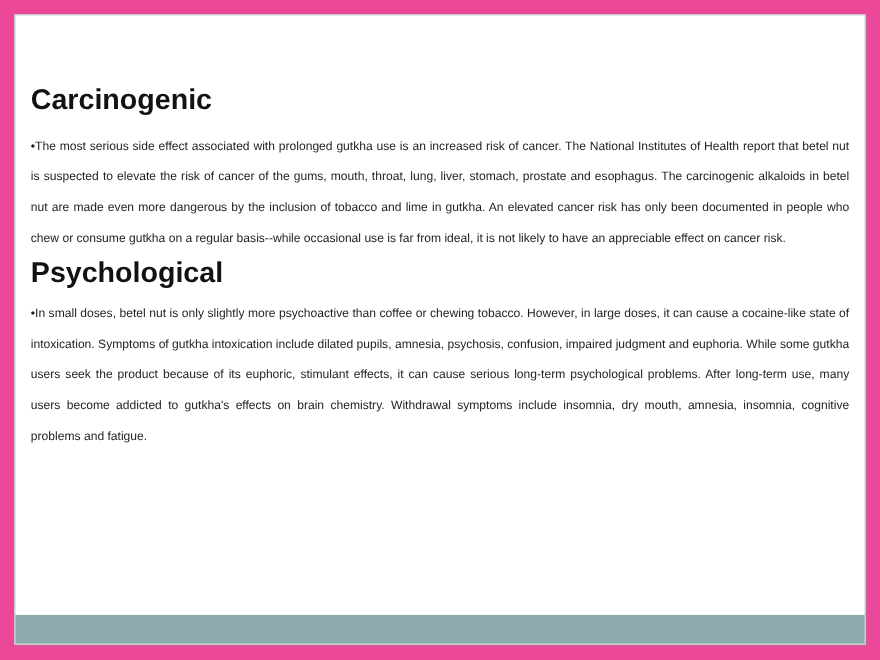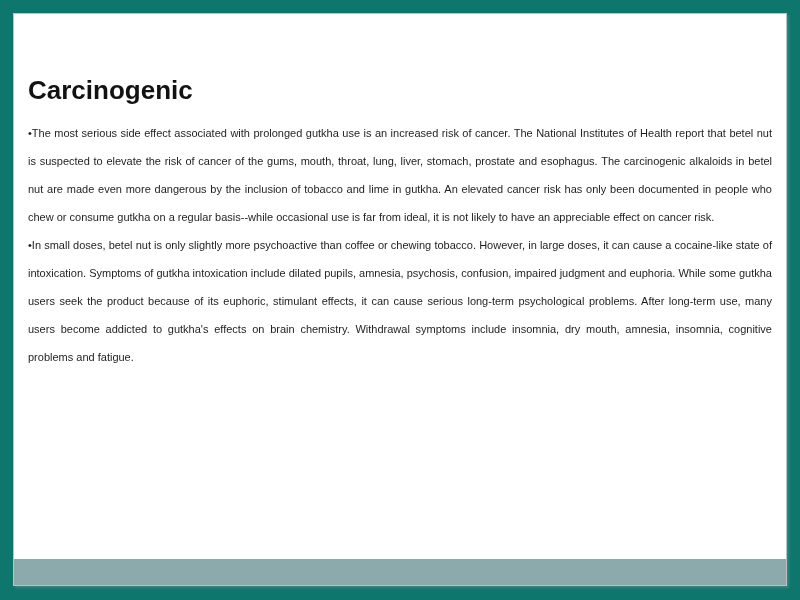--- a/index.html
+++ b/index.html
@@ -7,21 +7,21 @@
     padding: 0;
     background: #ffffff;
     width: 800px;
     height: 600px;
     font-family: "Liberation Sans", "DejaVu Sans", sans-serif;
   }
   .stage {
     position: relative;
     width: 800px;
     height: 600px;
-    background: #0f766e;
+    background: #ec4899;
     overflow: hidden;
   }
   .slide {
     position: absolute;
     left: 13px;
     top: 13px;
     width: 772px;
     height: 571px;
     background: #ffffff;
     border: 1px solid #b7c5c6;
@@ -63,20 +63,21 @@
 <body>
 
 <div class="stage">
   <div class="slide" style="border-color: rgb(183, 197, 198);">
     <div class="slide-content">
 
       <h2 class="section-heading">Carcinogenic</h2>
 
       <p class="section-body">•The most serious side effect associated with prolonged gutkha use is an increased risk of cancer. The National Institutes of Health report that betel nut is suspected to elevate the risk of cancer of the gums, mouth, throat, lung, liver, stomach, prostate and esophagus. The carcinogenic alkaloids in betel nut are made even more dangerous by the inclusion of tobacco and lime in gutkha. An elevated cancer risk has only been documented in people who chew or consume gutkha on a regular basis--while occasional use is far from ideal, it is not likely to have an appreciable effect on cancer risk.</p>
 
+      <h2 class="section-heading second">Psychological</h2>
 
       <p class="section-body">•In small doses, betel nut is only slightly more psychoactive than coffee or chewing tobacco. However, in large doses, it can cause a cocaine-like state of intoxication. Symptoms of gutkha intoxication include dilated pupils, amnesia, psychosis, confusion, impaired judgment and euphoria. While some gutkha users seek the product because of its euphoric, stimulant effects, it can cause serious long-term psychological problems. After long-term use, many users become addicted to gutkha's effects on brain chemistry. Withdrawal symptoms include insomnia, dry mouth, amnesia, insomnia, cognitive problems and fatigue.</p>
 
     </div>
 
     <div class="footer-bar" style="background: rgb(140, 170, 171);"></div>
   </div>
 </div>
 
 </body></html>

